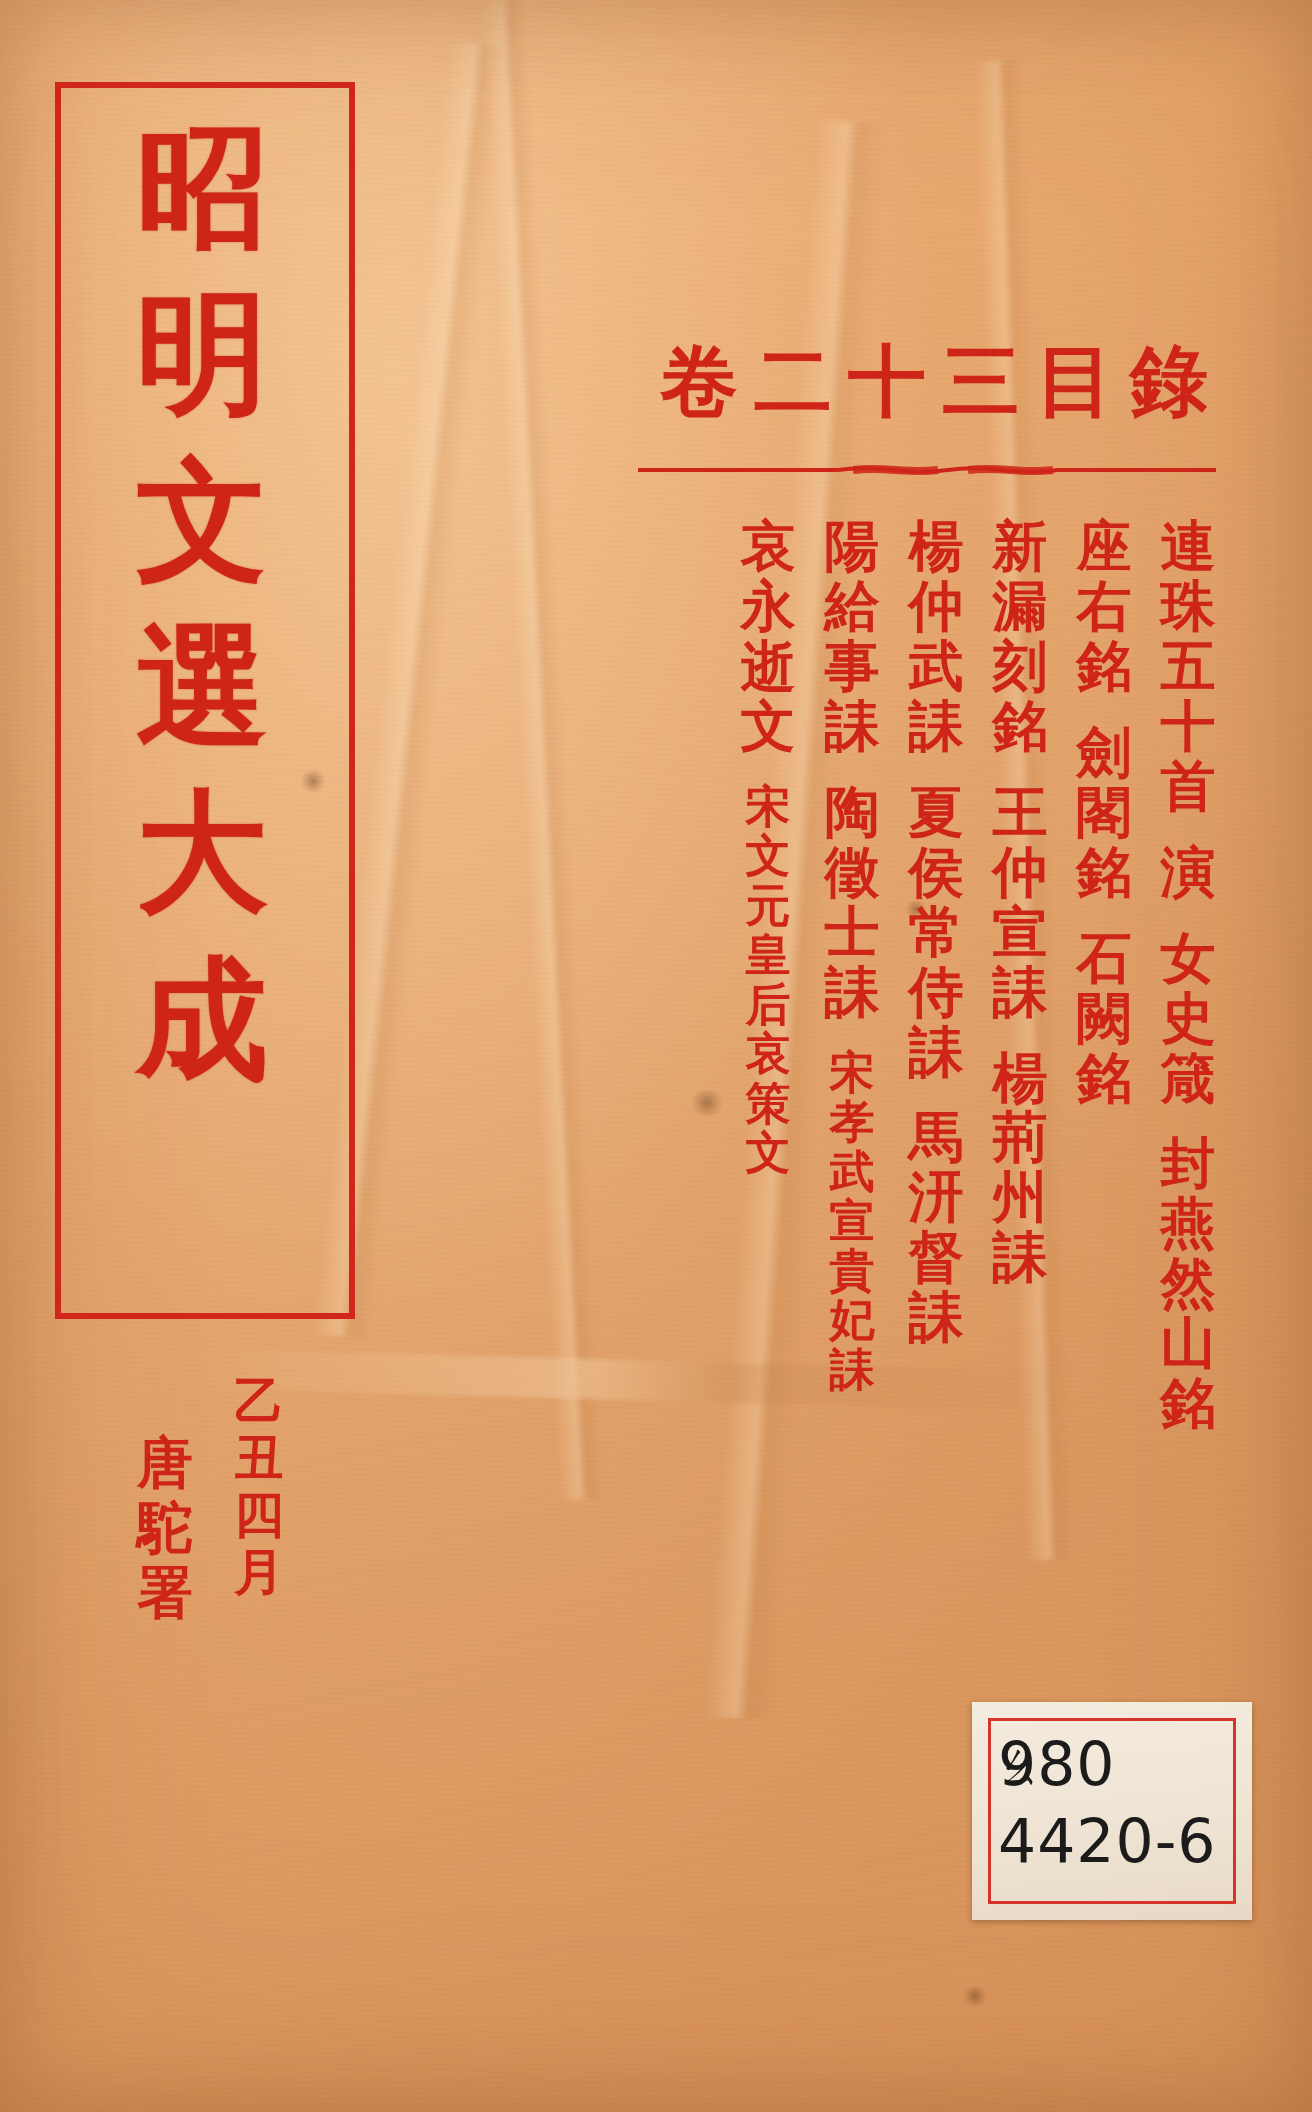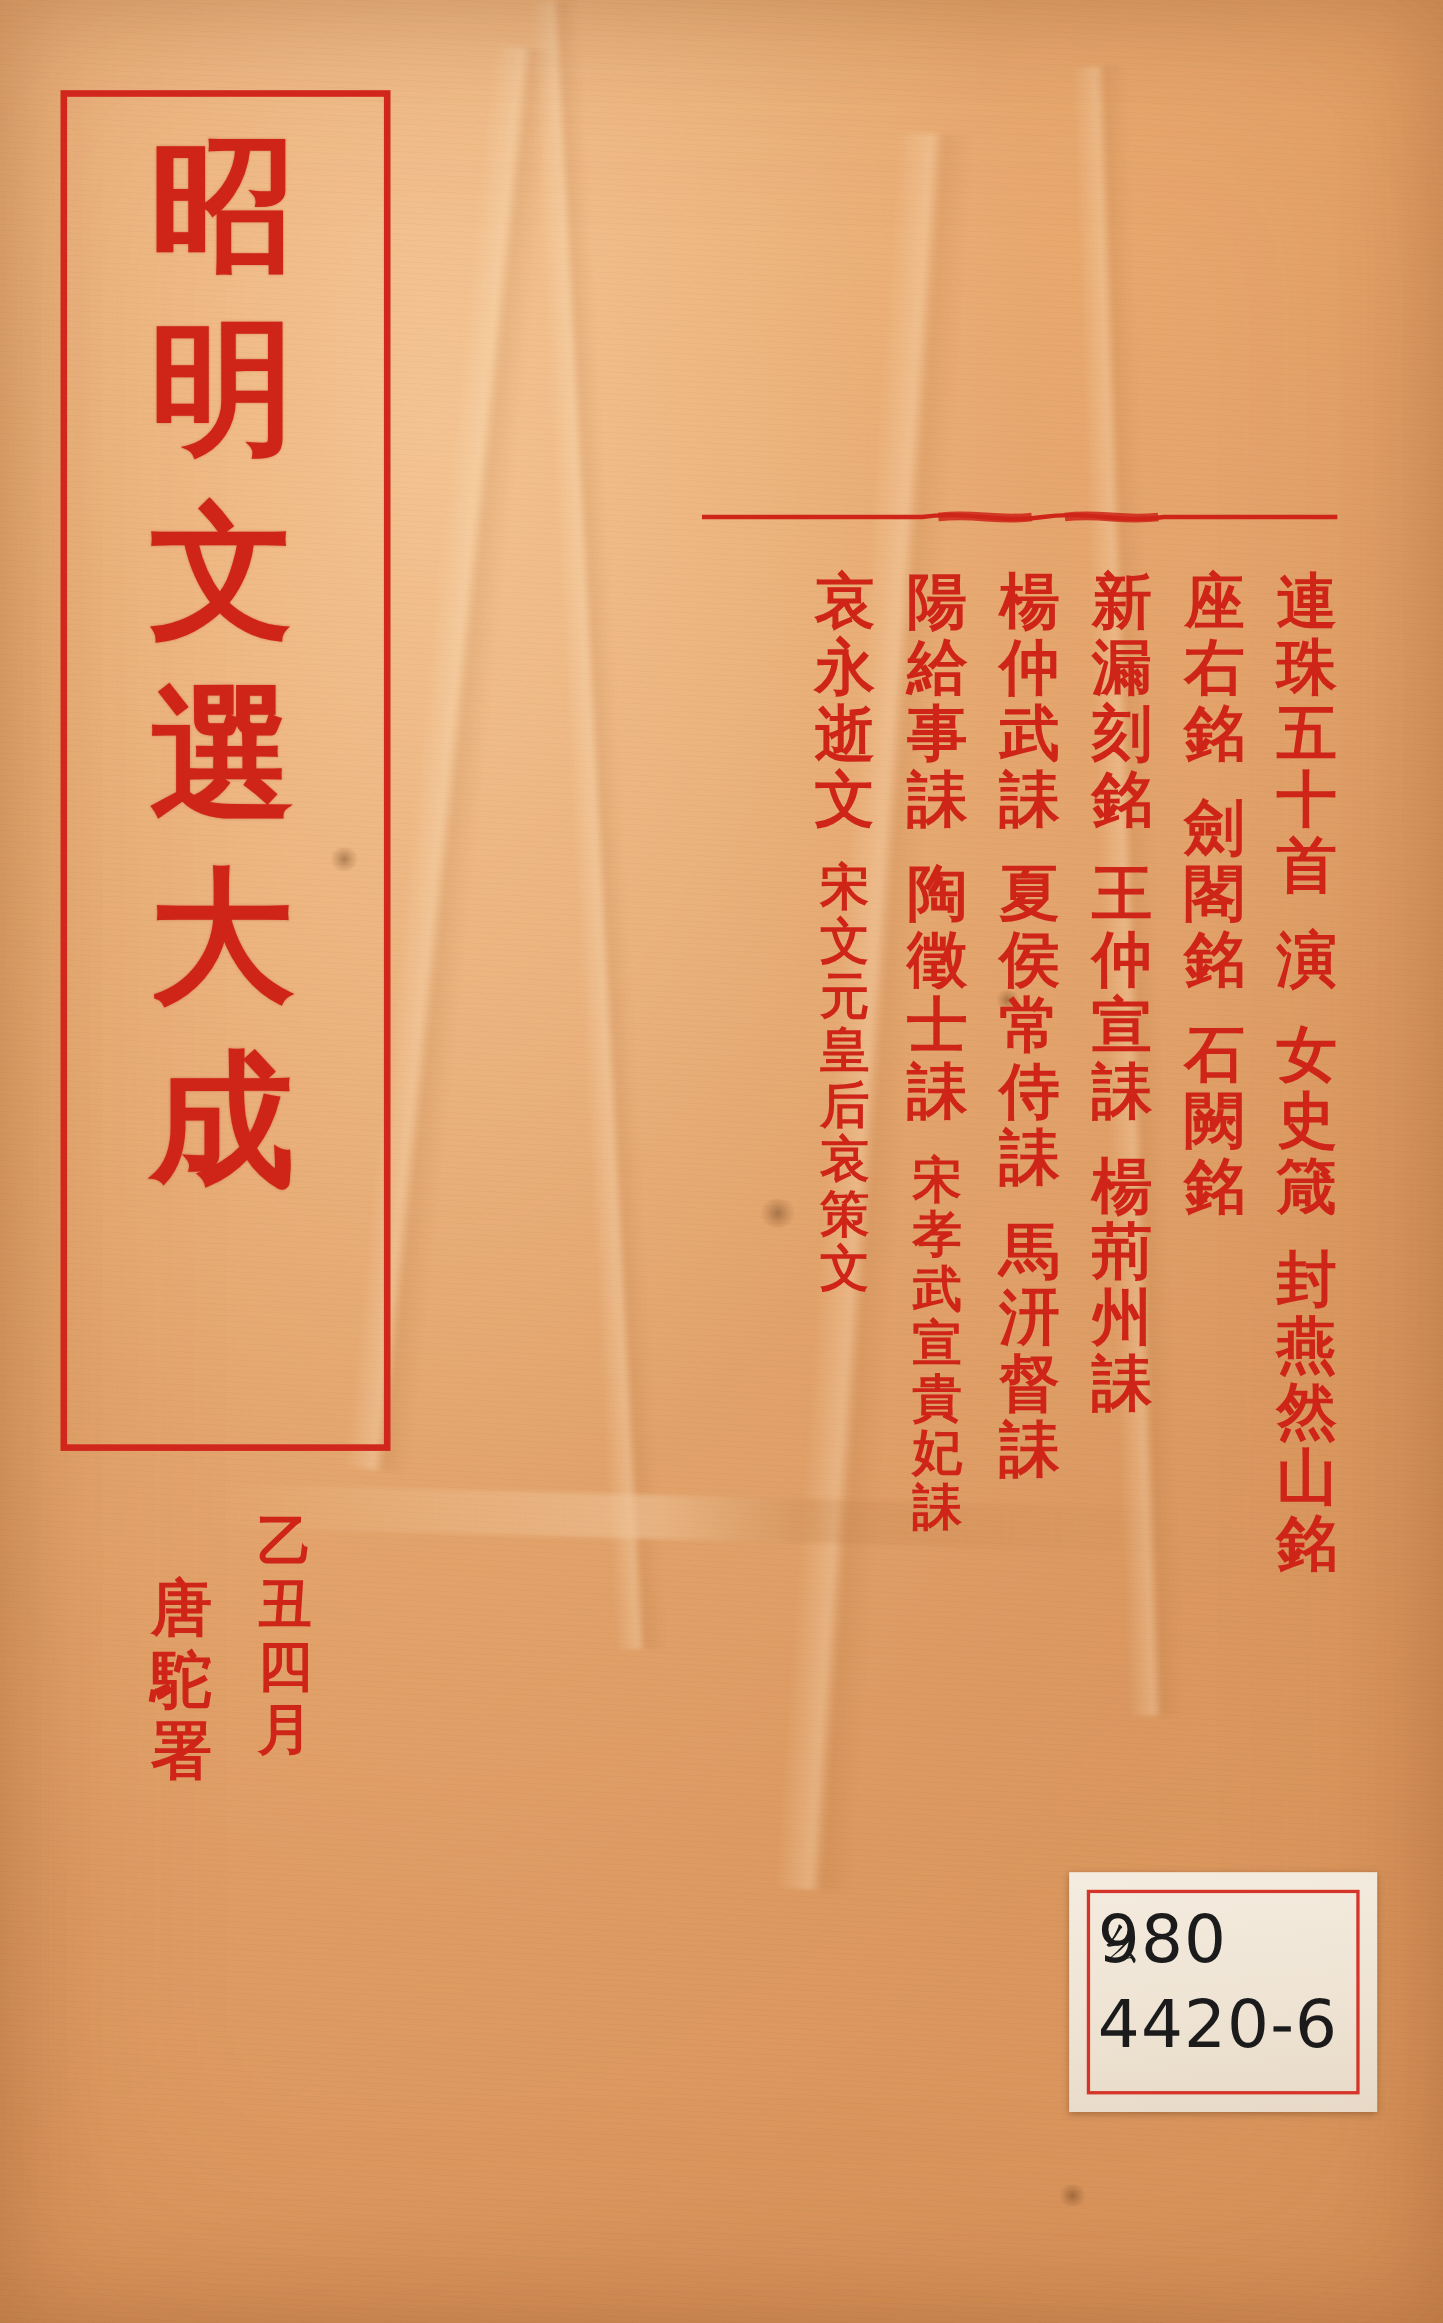--- a/index.html
+++ b/index.html
@@ -223,20 +223,21 @@
     <span>四</span>
     <span>月</span>
   </div>
 
   <div class="sign-col">
     <span>唐</span>
     <span>駝</span>
     <span>署</span>
   </div>
 
+  <div class="cat-heading">卷二十三目錄</div>
 
   <div class="cat-rule">
     <svg viewBox="0 0 578 16" preserveAspectRatio="none" aria-hidden="true">
       <path d="M0,8 L200,8 C240,2 270,14 310,8 C350,2 380,14 420,8 L578,8" stroke="#cf2519" stroke-width="4" fill="none"></path>
       <path d="M215,8 C250,4 265,12 300,8" stroke="#cf2519" stroke-width="8" fill="none" opacity=".85"></path>
       <path d="M330,8 C365,4 380,12 415,8" stroke="#cf2519" stroke-width="8" fill="none" opacity=".85"></path>
     </svg>
   </div>
 
   <div class="columns">

